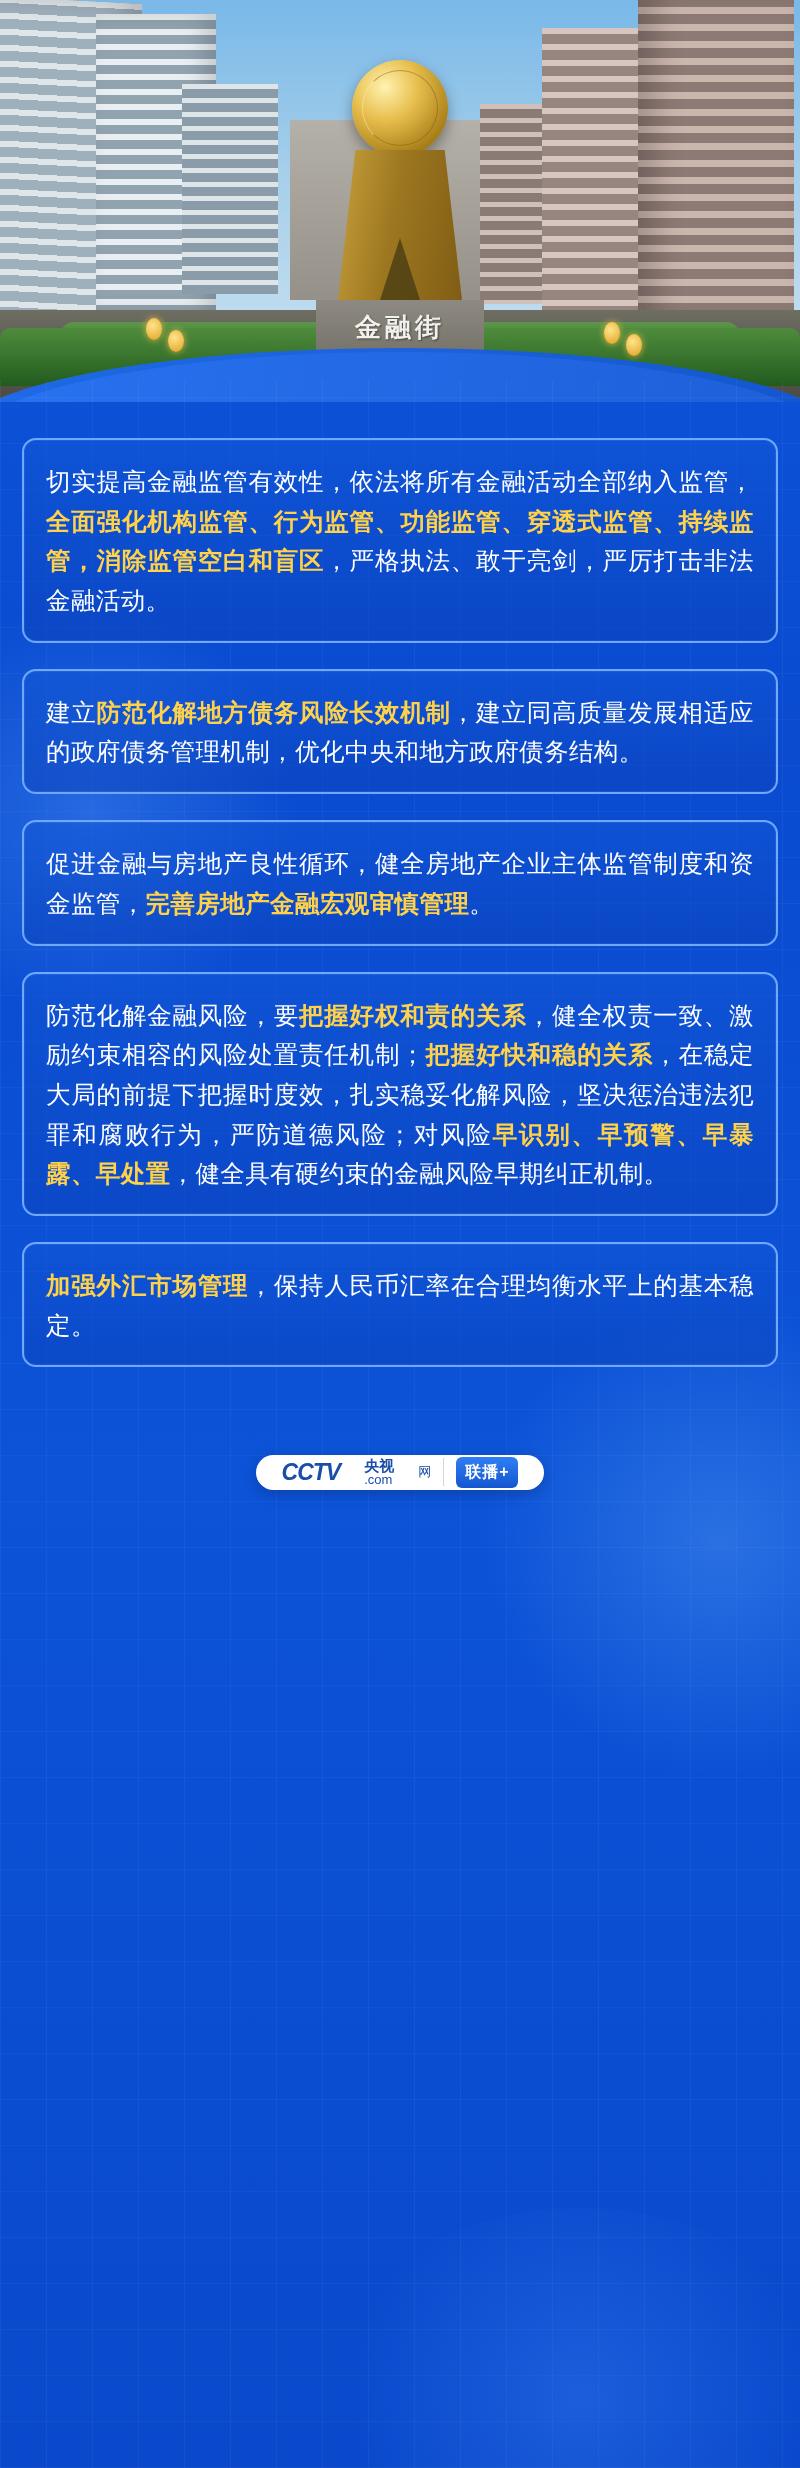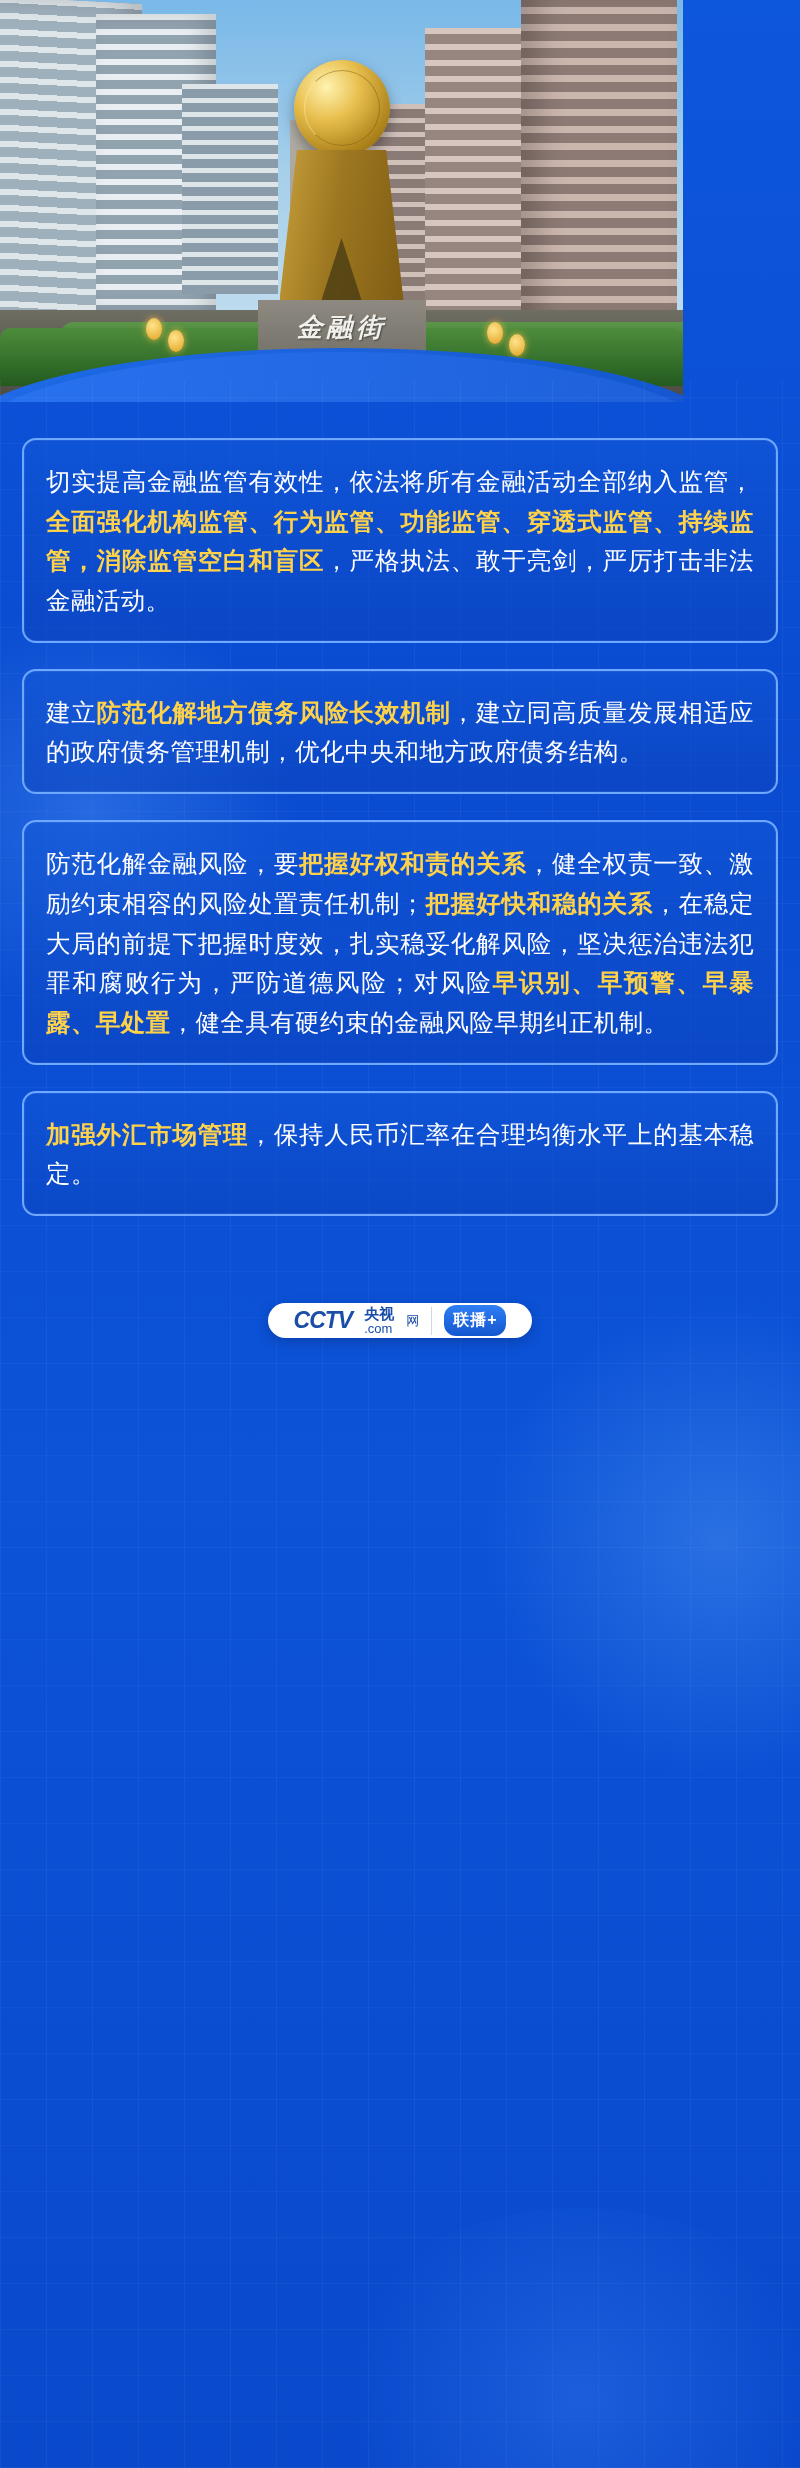--- a/index.html
+++ b/index.html
@@ -33,25 +33,24 @@
   .glow-a { left: -120px; top: 600px; width: 420px; height: 420px;
             background: radial-gradient(circle, rgba(90,160,255,0.35), rgba(90,160,255,0) 70%); }
   .glow-b { right: -160px; top: 1300px; width: 480px; height: 480px;
             background: radial-gradient(circle, rgba(120,190,255,0.28), rgba(120,190,255,0) 70%); }
   .glow-c { left: 40%; bottom: -120px; width: 520px; height: 380px;
             background: radial-gradient(circle, rgba(70,140,255,0.3), rgba(70,140,255,0) 70%); }
 
   
   .hero {
     position: relative;
-    width: 683px;
+    width: 800px;
     height: 402px;
     overflow: hidden;
     background: linear-gradient(180deg, #8fc4ea 0%, #bcd9ee 55%, #cfe2f0 100%);
-    font-style: italic;
   }
   .sky {
     position: absolute; inset: 0;
     background: linear-gradient(180deg, #79b8e8 0%, #a8d0ea 45%, #cde3f2 100%);
   }
   
   .bldg {
     position: absolute;
     bottom: 36px;
   }
@@ -225,31 +224,32 @@
     font-weight: bold;
     font-style: italic;
     color: #1b4ea8;
     letter-spacing: -1px;
   }
   .cctv-cn {
     font-size: 13px;
     color: #1b4ea8;
     line-height: 1.05;
     text-align: left;
+    margin-left: 12px;
   }
   .cctv-cn b { display: block; font-size: 15px; }
   .divider-v {
     width: 1px; height: 28px; background: #cdd7e6;
   }
   .lianbo {
     background: linear-gradient(180deg, #2f7ef5, #1457cf);
     color: #fff;
     font-size: 16px;
     font-weight: bold;
-    border-radius: 12px;
+    border-radius: 6px;
     padding: 5px 9px;
     letter-spacing: 1px;
   }
 </style>
 </head>
 <body>
 
 <div class="page">
 
   <div class="hero">
@@ -293,20 +293,23 @@
 
     <div class="card">
       <p><span>切实提高金融监管有效性，依法将所有金融活动全部纳入监管，</span><span class="hl">全面强化机构监管、行为监管、功能监管、穿透式监管、持续监管，消除监管空白和盲区</span><span>，严格执法、敢于亮剑，严厉打击非法金融活动。</span></p>
     </div>
 
 
     <div class="card">
       <p><span>建立</span><span class="hl">防范化解地方债务风险长效机制</span><span>，建立同高质量发展相适应的政府债务管理机制，优化中央和地方政府债务结构。</span></p>
     </div>
 
+    <div class="card">
+      <p><span>促进金融与房地产良性循环，健全房地产企业主体监管制度和资金监管，</span><span class="hl">完善房地产金融宏观审慎管理</span><span>。</span></p>
+    </div>
 
 
     <div class="card">
       <p><span>防范化解金融风险，要</span><span class="hl">把握好权和责的关系</span><span>，健全权责一致、激励约束相容的风险处置责任机制；</span><span class="hl">把握好快和稳的关系</span><span>，在稳定大局的前提下把握时度效，扎实稳妥化解风险，坚决惩治违法犯罪和腐败行为，严防道德风险；对风险</span><span class="hl">早识别、早预警、早暴露、早处置</span><span>，健全具有硬约束的金融风险早期纠正机制。</span></p>
     </div>
 
     <div class="card">
       <p><span class="hl">加强外汇市场管理</span><span>，保持人民币汇率在合理均衡水平上的基本稳定。</span></p>
     </div>
 

